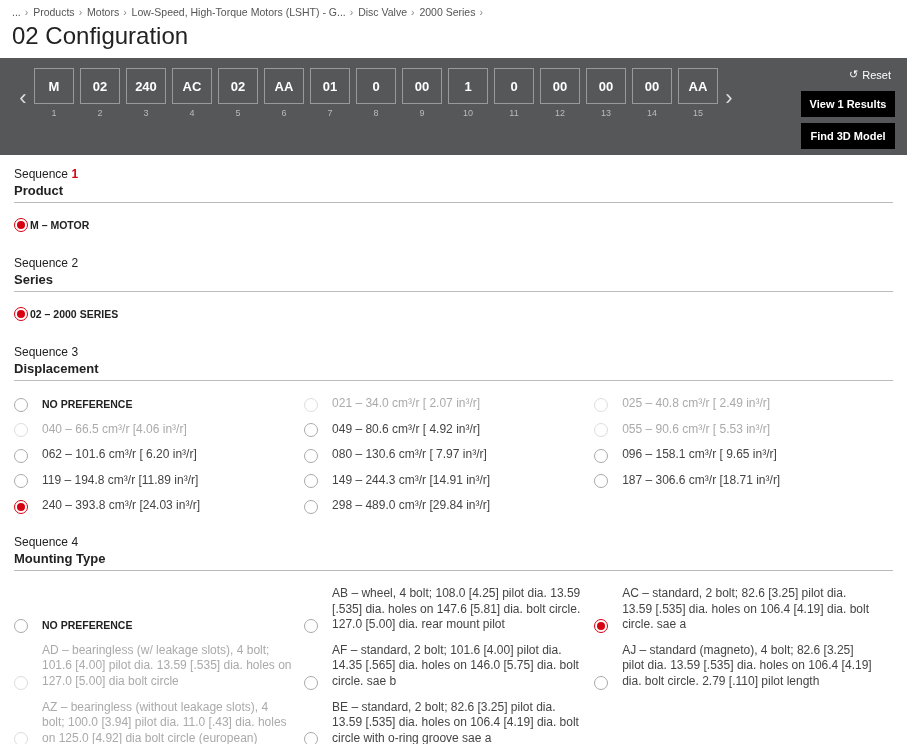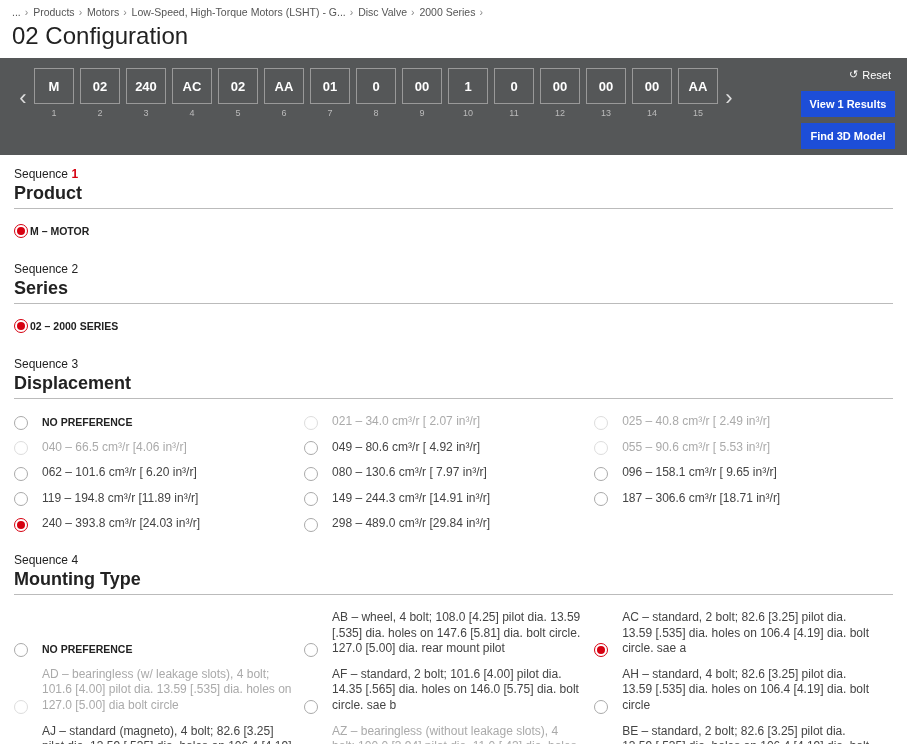--- a/index.html
+++ b/index.html
@@ -16,27 +16,27 @@
   
   .config-bar { background: #555758; padding: 10px 12px 6px; display: flex; align-items: flex-start; gap: 8px; }
   .slots-wrap { flex: 1; display: flex; align-items: flex-start; position: relative; overflow: hidden; }
   .nav-arrow { width: 22px; height: 40px; display: flex; align-items: center; justify-content: center; color: #ddd; font-size: 22px; cursor: pointer; user-select: none; margin-top: 10px; }
   .slots { display: flex; gap: 6px; overflow: hidden; }
   .slot { display: flex; flex-direction: column; align-items: center; }
   .slot-box { border: 1px solid #999; color: #fff; font-weight: 700; font-size: 13px; min-width: 40px; height: 36px; display: flex; align-items: center; justify-content: center; padding: 0 6px; background: transparent; cursor: pointer; }
   .slot-num { color: #bbb; font-size: 9px; margin-top: 4px; }
   .actions { display: flex; flex-direction: column; gap: 6px; min-width: 94px; }
   .reset { color: #fff; font-size: 11px; text-align: right; padding: 0 4px 4px 0; cursor: pointer; display: flex; justify-content: flex-end; align-items: center; gap: 4px; }
-  .btn-red { background: #1d4ed8; color: #fff; font-weight: 700; font-size: 11px; text-align: center; padding: 7px 6px; cursor: pointer; border: none; }
+  .btn-red { background: #000000; color: #fff; font-weight: 700; font-size: 11px; text-align: center; padding: 7px 6px; cursor: pointer; border: none; }
   
   
   .section { padding: 12px 14px 4px; }
   .seq-label { font-size: 12px; color: #222; margin-bottom: 2px; }
   .seq-label .hl { color: #d60010; font-weight: 700; }
-  .seq-title { font-size: 18px; font-weight: 700; color: #222; border-bottom: 1px solid #bbb; padding-bottom: 4px; margin-bottom: 10px; }
+  .seq-title { font-size: 13px; font-weight: 700; color: #222; border-bottom: 1px solid #bbb; padding-bottom: 4px; margin-bottom: 10px; }
   
   .options { display: flex; flex-wrap: wrap; }
   .opt { display: flex; align-items: flex-end; gap: 14px; width: 33%; padding: 5px 10px 5px 0; cursor: pointer; }
   .radio { width: 14px; height: 14px; border: 1.5px solid #aaa; border-radius: 50%; flex-shrink: 0; position: relative; margin-top: 1px; background: #fff; }
   .radio.checked { border-color: #d60010; }
   .radio.checked::after { content: ''; position: absolute; width: 8px; height: 8px; background: #d60010; border-radius: 50%; top: 50%; left: 50%; transform: translate(-50%, -50%); }
   .opt-label { font-size: 12px; color: #444; line-height: 1.3; }
   .opt-label.bold { font-weight: 700; color: #222; font-size: 10.5px; }
   .opt.disabled .opt-label { color: #aaa; }
   .opt.disabled .radio { border-color: #ddd; }
@@ -243,24 +243,20 @@
       <div class="opt disabled">
         <span class="radio"></span>
         <span class="opt-label">AD – bearingless (w/ leakage slots), 4 bolt; 101.6 [4.00] pilot dia. 13.59 [.535] dia. holes on 127.0 [5.00] dia bolt circle</span>
       </div>
       <div class="opt">
         <span class="radio"></span>
         <span class="opt-label">AF – standard, 2 bolt; 101.6 [4.00] pilot dia. 14.35 [.565] dia. holes on 146.0 [5.75] dia. bolt circle. sae b</span>
       </div>
       <div class="opt">
         <span class="radio"></span>
-        <span class="opt-label">AH – standard, 4 bolt; 82.6 [3.25] pilot dia. 13.59 [.535] dia. holes on 106.4 [4.19] dia. bolt circle</span>
-      </div>
-      <div class="opt">
-        <span class="radio"></span>
         <span class="opt-label">AJ – standard (magneto), 4 bolt; 82.6 [3.25] pilot dia. 13.59 [.535] dia. holes on 106.4 [4.19] dia. bolt circle. 2.79 [.110] pilot length</span>
       </div>
       <div class="opt disabled">
         <span class="radio"></span>
         <span class="opt-label">AZ – bearingless (without leakage slots), 4 bolt; 100.0 [3.94] pilot dia. 11.0 [.43] dia. holes on 125.0 [4.92] dia bolt circle (european)</span>
       </div>
       <div class="opt">
         <span class="radio"></span>
         <span class="opt-label">BE – standard, 2 bolt; 82.6 [3.25] pilot dia. 13.59 [.535] dia. holes on 106.4 [4.19] dia. bolt circle with o-ring groove sae a</span>
       </div>

